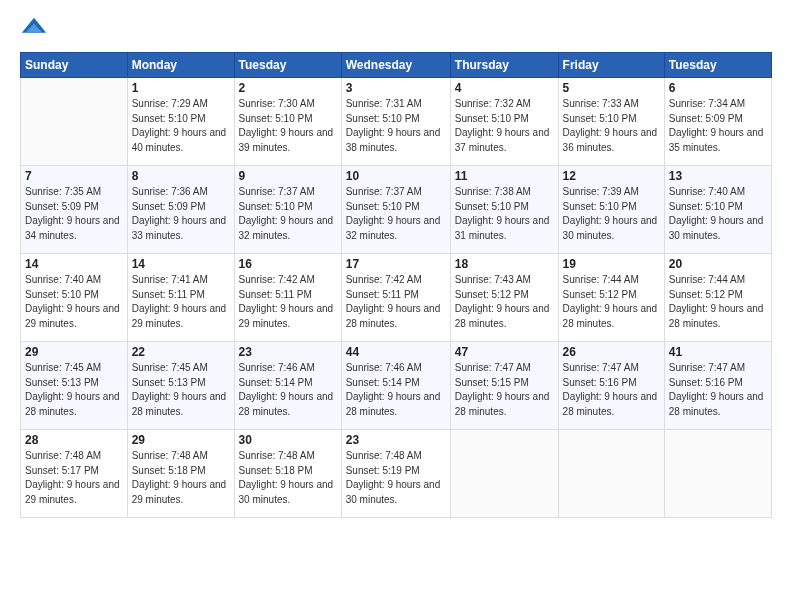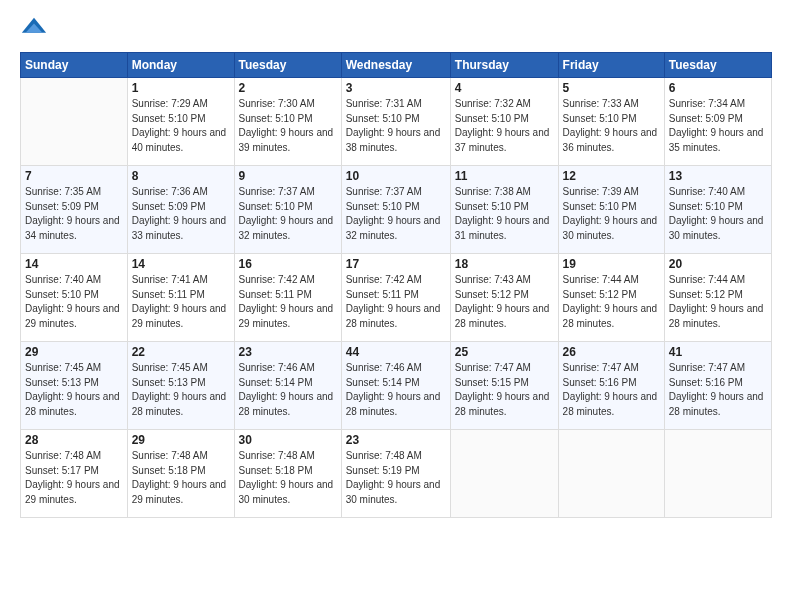--- a/index.html
+++ b/index.html
@@ -280,21 +280,21 @@
             Sunrise: 7:46 AM<br>Sunset: 5:14 PM<br>Daylight: 9 hours and 28 minutes.
           </div>
           </td>
           <td>
             <span class="day-num">44</span>
           <div class="day-info">
             Sunrise: 7:46 AM<br>Sunset: 5:14 PM<br>Daylight: 9 hours and 28 minutes.
           </div>
           </td>
           <td>
-            <span class="day-num">25</span>
+            <span class="day-num">47</span>
           <div class="day-info">
             Sunrise: 7:47 AM<br>Sunset: 5:15 PM<br>Daylight: 9 hours and 28 minutes.
           </div>
           </td>
           <td>
             <span class="day-num">26</span>
           <div class="day-info">
             Sunrise: 7:47 AM<br>Sunset: 5:16 PM<br>Daylight: 9 hours and 28 minutes.
           </div>
           </td>

